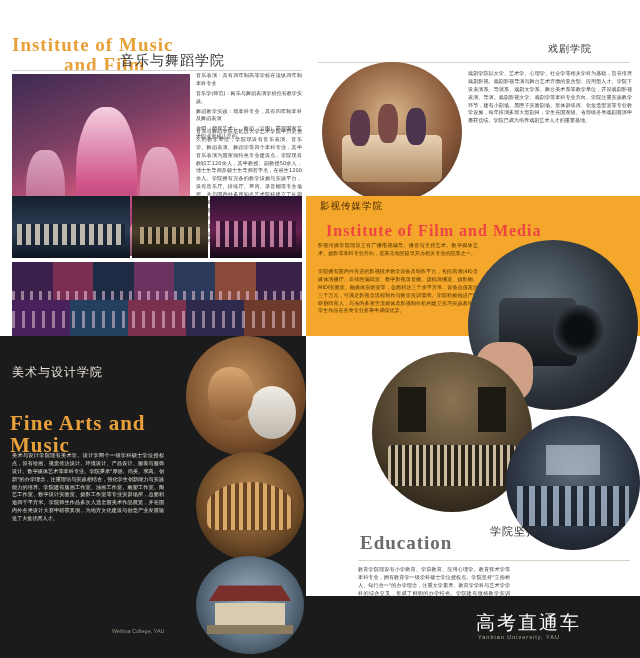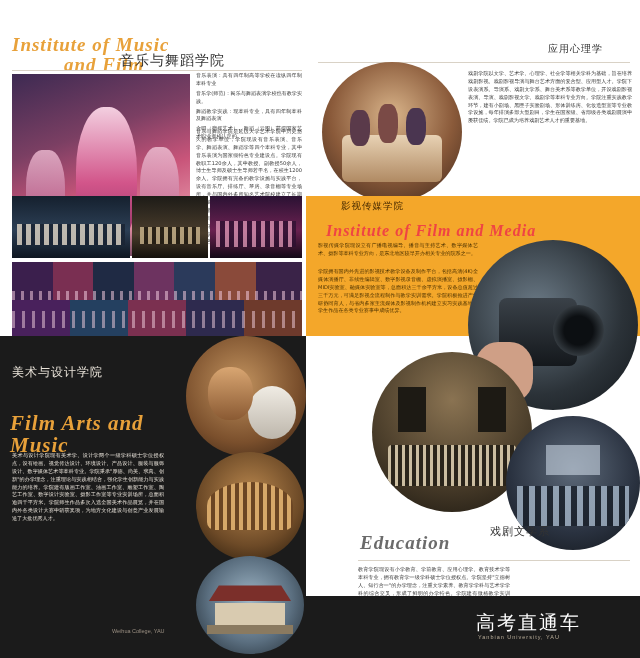--- a/index.html
+++ b/index.html
@@ -8,21 +8,20 @@
     background:#ffffff;
     font-family:"Liberation Sans", sans-serif;
     overflow:hidden;
     position:relative;
   }
   .page{position:absolute;left:0;top:0;width:640px;height:658px;overflow:hidden;background:#fff;}
 
   
   .title-script{
     font-family:"Liberation Serif", serif;
-    font-style:italic;
     color:#e8a13a;
     letter-spacing:1px;
     line-height:1.05;
   }
   .cn-title{
     font-family:"DejaVu Sans", sans-serif;
     color:#333;
   }
   .body-cn{
     font-family:"DejaVu Sans", sans-serif;
@@ -123,34 +122,34 @@
   <div class="ph" style="left:12px;top:262px;width:290px;height:70px;
        background:
         linear-gradient(90deg,#3b1f4d 0 14%,#7a2f52 14% 28%,#1f2a44 28% 42%,#6d3360 42% 56%,#2b3a5b 56% 70%,#8a4a3a 70% 84%,#3a2348 84% 100%);">
     <div style="position:absolute;left:0;top:42%;width:100%;height:40%;background:repeating-linear-gradient(90deg,rgba(240,200,220,.55) 0 3px,rgba(0,0,0,0) 3px 9px);"></div>
   </div>
   <div class="ph" style="left:12px;top:300px;width:290px;height:36px;
        background:linear-gradient(90deg,#49215c 0 20%,#244060 20% 40%,#7b3050 40% 60%,#2e2a4e 60% 80%,#6e3a2c 80% 100%);">
     <div style="position:absolute;left:0;top:30%;width:100%;height:48%;background:repeating-linear-gradient(90deg,rgba(245,210,225,.5) 0 3px,rgba(0,0,0,0) 3px 10px);"></div>
   </div>
 
-  <div class="cn-title" id="drama-cn">应用心理学</div>
+  <div class="cn-title" id="drama-cn">戏剧学院</div>
   <div class="rule" id="drama-rule"></div>
   <div id="drama-text" class="body-cn">戏剧学院以文学、艺术学、心理学、社会学等相关学科为基础，旨在培养戏剧影视、戏剧影视导演与舞台艺术方面的复合型、应用型人才。学院下设表演系、导演系、戏剧文学系、舞台美术系等教学单位，开设戏剧影视表演、导演、戏剧影视文学、戏剧学等本科专业方向。学院注重实践教学环节，建有小剧场、黑匣子实验剧场、形体训练房、化妆造型室等专业教学设施，每年排演多部大型剧目，学生在国家级、省部级各类戏剧展演中屡获佳绩。学院已成为培养戏剧艺术人才的重要基地。</div>
 
   <div class="ph circ" style="left:322px;top:62px;width:140px;height:140px;
        background:radial-gradient(circle at 50% 38%,#d9b48a,#8a5a3a 55%,#3a2418 100%);">
     <div style="position:absolute;left:14%;top:52%;width:72%;height:34%;border-radius:6px;background:linear-gradient(180deg,#e8d2b4,#b08a63);"></div>
     <div style="position:absolute;left:20%;top:34%;width:14%;height:26%;border-radius:40%;background:#5a3a4a;"></div>
     <div style="position:absolute;left:40%;top:30%;width:14%;height:28%;border-radius:40%;background:#7a4a46;"></div>
     <div style="position:absolute;left:60%;top:33%;width:14%;height:26%;border-radius:40%;background:#4a3550;"></div>
   </div>
 
   <div id="film-band"></div>
-  <div id="film-cn" class="cn-title" style="color:#4a2c00;margin-left:21px;">影视传媒学院</div>
+  <div id="film-cn" class="cn-title" style="color:#4a2c00;">影视传媒学院</div>
   <h1 class="title-script" id="film-title">Institute of Film and Media</h1>
   <div id="film-text" class="body-cn">影视传媒学院现设立有广播电视编导、播音与主持艺术、数字媒体艺术、摄影等本科专业方向，是东北地区较早开办相关专业的院系之一。</div>
   <div id="film-text2" class="body-cn">学院拥有国内外先进的影视技术教学设备及制作平台，包括高清(4K)全媒体演播厅、非线性编辑室、数字影视录音棚、虚拟演播室、摄影棚、MIDI实验室、融媒体实验室等，总面积达三千余平方米，设备总值超过三千万元，可满足影视全流程制作与教学实训需求。学院积极推进产学研协同育人，与省内多家主流媒体及影视制作机构建立实习实践基地，学生作品在各类专业赛事中成绩优异。</div>
 
   <div class="ph circ" style="left:468px;top:240px;width:170px;height:170px;
        background:radial-gradient(circle at 40% 40%,#6b7a86,#2b3238 60%,#12161a 100%);">
     <div style="position:absolute;left:18%;top:34%;width:46%;height:40%;border-radius:8px;background:linear-gradient(180deg,#3a4148,#14181c);"></div>
     <div style="position:absolute;left:50%;top:38%;width:30%;height:30%;border-radius:50%;background:radial-gradient(circle,#0c0f12 40%,#5a646c);"></div>
     <div style="position:absolute;left:4%;top:60%;width:34%;height:36%;border-radius:40%;background:#cf9f86;"></div>
   </div>
@@ -165,21 +164,21 @@
   <div class="ph circ" style="left:506px;top:416px;width:134px;height:134px;
        background:radial-gradient(circle at 50% 40%,#5d6a7a,#2a3240 60%,#111519 100%);">
     <div style="position:absolute;left:8%;top:52%;width:84%;height:30%;background:repeating-linear-gradient(90deg,#9fb0c2 0 6px,#1b222c 6px 12px);opacity:.85;"></div>
     <div style="position:absolute;left:30%;top:22%;width:40%;height:22%;background:#c9d6e2;opacity:.6;"></div>
   </div>
 
   <div id="fa-band"></div>
   <div id="fa-cn" class="cn-title" style="color:#e8e2d8;">美术与设计学院</div>
   <h1 class="title-script" id="fa-title">
     <br>
-    <span>Film Arts and</span><br>
+    <span>Fine Arts and</span><br>
     <span>Music</span>
   </h1>
   <div id="fa-text" class="body-cn light">美术与设计学院现有美术学、设计学两个一级学科硕士学位授权点，设有绘画、视觉传达设计、环境设计、产品设计、服装与服饰设计、数字媒体艺术等本科专业。学院秉承"厚德、尚美、求真、创新"的办学理念，注重理论与实践相结合，强化学生创新能力与实践能力的培养。学院建有版画工作室、油画工作室、雕塑工作室、陶艺工作室、数字设计实验室、摄影工作室等专业实训场所，总面积逾四千平方米。学院师生作品多次入选全国美术作品展览，并在国内外各类设计大赛中斩获奖项，为地方文化建设与创意产业发展输送了大批优秀人才。</div>
   <div id="fa-footer">Weihua College, YAU</div>
 
   <div class="ph circ" style="left:186px;top:336px;width:120px;height:120px;
        background:radial-gradient(circle at 45% 40%,#c2935f,#7a4f2c 60%,#2e1c10 100%);">
     <div style="position:absolute;left:52%;top:42%;width:40%;height:44%;border-radius:50%;background:linear-gradient(180deg,#f0ece4,#bdb6ab);"></div>
     <div style="position:absolute;left:18%;top:26%;width:38%;height:44%;border-radius:46%;background:linear-gradient(180deg,#d9a672,#8a5a33);"></div>
   </div>
@@ -192,21 +191,21 @@
   <div class="ph circ" style="left:196px;top:556px;width:108px;height:98px;
        background:radial-gradient(circle at 50% 45%,#9fb6c6,#5b6f80 55%,#1d262e 100%);">
     <div style="position:absolute;left:12%;top:30%;width:76%;height:16%;background:#7b2f2a;clip-path:polygon(0 100%,12% 0,88% 0,100% 100%);"></div>
     <div style="position:absolute;left:18%;top:48%;width:64%;height:26%;background:#d9cbb0;"></div>
     <div style="position:absolute;left:10%;top:70%;width:80%;height:10%;background:#8a7a60;"></div>
   </div>
 
   <h1 class="title-script" id="edu-title" style="color:#6b6b6b;">
     <span>Education</span><br>
   </h1>
-  <div class="cn-title" id="edu-cn">戏剧文学系</div>
+  <div class="cn-title" id="edu-cn">学院坚持</div>
   <div class="rule" id="edu-rule"></div>
   <div id="edu-text" class="body-cn">教育学院现设有小学教育、学前教育、应用心理学、教育技术学等本科专业，拥有教育学一级学科硕士学位授权点。学院坚持"立德树人、知行合一"的办学理念，注重文学素养、教育学学科与艺术学学科的综合交叉，形成了鲜明的办学特色。学院建有微格教学实训室、学前教育活动室、心理测评与咨询室、现代教育技术实验室等专业实训平台，为学生提供充分的实践机会。毕业生广泛分布于基础教育、教育管理与社会培训等领域，深受用人单位好评。</div>
 
   <div id="footer-band"></div>
   <div id="footer-cn">高考直通车</div>
   <div id="footer-en">Yanbian University, YAU</div>
 
 </div>
 
 </body></html>

